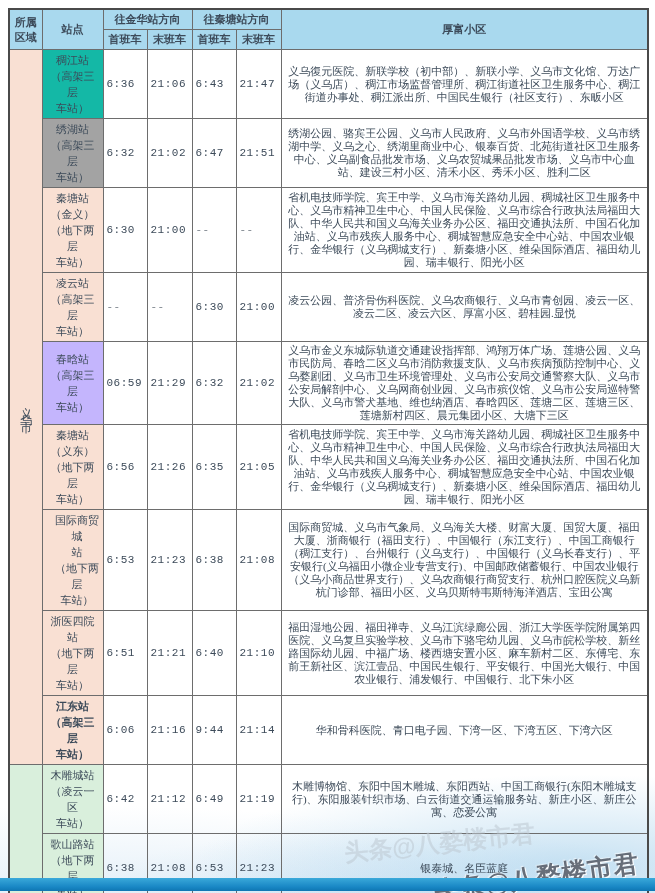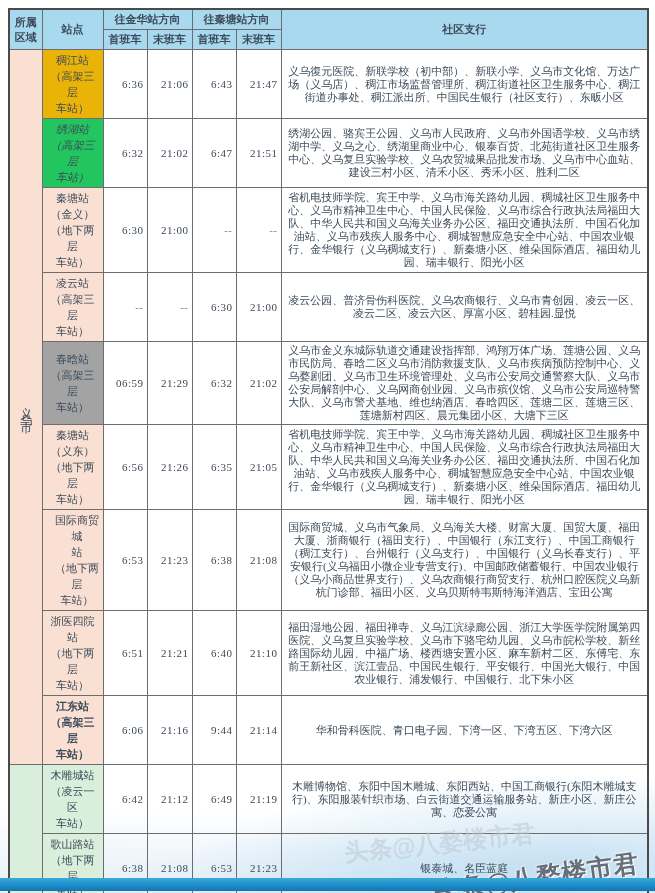--- a/index.html
+++ b/index.html
@@ -46,22 +46,23 @@
     text-align:center;font-weight:normal;color:#3c4a59;
   }
   .vtext{
     writing-mode:vertical-lr;text-orientation:upright;
     letter-spacing:7px;margin:0 auto;font-size:12px;color:#3e4c5b;
   }
   td.station-cell{
     text-align:center;white-space:pre-line;line-height:16px;color:#434f5e;
   }
   td.time-cell{
-    text-align:right;background:transparent;color:#4c5863;font-size:11.5px;
+    text-align:left;background:transparent;color:#4c5863;font-size:11.5px;
     letter-spacing:.5px;
+    font-family:Liberation Mono, monospace;
   }
   td.periph-cell{
     text-align:center;background:transparent;line-height:13px;
     padding:4px 7px;color:#49545f;
   }
   .watermark{
     position:absolute;right:14px;bottom:14px;
     font-family:"Liberation Sans","DejaVu Sans",sans-serif;
     font-weight:bold;font-size:25px;letter-spacing:1px;
     color:rgba(86,94,106,.9);
@@ -94,52 +95,52 @@
         <col style="width:45px">
       <col style="width:367px">
     </colgroup>
     <thead>
       <tr style="height:19px">
         <th class="hdr" rowspan="2">所属
 区域</th>
         <th class="hdr" rowspan="2">站点</th>
         <th class="hdr" colspan="2">往金华站方向</th>
         <th class="hdr" colspan="2">往秦塘站方向</th>
-        <th class="hdr" rowspan="2">社区支行</th>
+        <th class="hdr" rowspan="2">厚富小区</th>
       </tr>
       <tr style="height:18px">
         <th class="hdr">首班车</th>
         <th class="hdr">末班车</th>
         <th class="hdr">首班车</th>
         <th class="hdr">末班车</th>
       </tr>
     </thead>
     <tbody id="tbody">
         <tr style="height: 52px;">
           <td class="region-cell" rowspan="9" style="background: rgb(249, 224, 211);">
             <div class="vtext">义乌市</div>
           </td>
-          <td class="station-cell" style="background: #eab308;">稠江站
+          <td class="station-cell" style="background: #14b8a6;">稠江站
 （高架三层
 车站）</td>
           <td class="time-cell">6:36</td>
           <td class="time-cell">21:06</td>
           <td class="time-cell">6:43</td>
           <td class="time-cell">21:47</td>
           <td class="periph-cell">义乌復元医院、新联学校（初中部）、新联小学、义乌市文化馆、万达广场（义乌店）、稠江市场监督管理所、稠江街道社区卫生服务中心、稠江街道办事处、稠江派出所、中国民生银行（社区支行）、东畈小区</td>
         </tr>
         <tr style="height: 57px;">
-          <td class="station-cell" style="background: #22c55e; font-style: italic;">绣湖站
+          <td class="station-cell" style="background: #a3a3a3;">绣湖站
 （高架三层
 车站）</td>
           <td class="time-cell">6:32</td>
           <td class="time-cell">21:02</td>
           <td class="time-cell">6:47</td>
           <td class="time-cell">21:51</td>
-          <td class="periph-cell">绣湖公园、骆宾王公园、义乌市人民政府、义乌市外国语学校、义乌市绣湖中学、义乌之心、绣湖里商业中心、银泰百货、北苑街道社区卫生服务中心、义乌复旦实验学校、义乌农贸城果品批发市场、义乌市中心血站、建设三村小区、清禾小区、秀禾小区、胜利二区</td>
+          <td class="periph-cell">绣湖公园、骆宾王公园、义乌市人民政府、义乌市外国语学校、义乌市绣湖中学、义乌之心、绣湖里商业中心、银泰百货、北苑街道社区卫生服务中心、义乌副食品批发市场、义乌农贸城果品批发市场、义乌市中心血站、建设三村小区、清禾小区、秀禾小区、胜利二区</td>
         </tr>
         <tr style="height: 73px;">
           <td class="station-cell" style="background: rgb(249, 224, 211);">秦塘站
 （金义）
 （地下两层
 车站）</td>
           <td class="time-cell">6:30</td>
           <td class="time-cell">21:00</td>
           <td class="time-cell" style="color: rgb(125, 133, 141);">--</td>
           <td class="time-cell" style="color: rgb(125, 133, 141);">--</td>
@@ -149,21 +150,21 @@
           <td class="station-cell" style="background: rgb(249, 224, 211);">凌云站
 （高架三层
 车站）</td>
           <td class="time-cell" style="color: rgb(125, 133, 141);">--</td>
           <td class="time-cell" style="color: rgb(125, 133, 141);">--</td>
           <td class="time-cell">6:30</td>
           <td class="time-cell">21:00</td>
           <td class="periph-cell">凌云公园、普济骨伤科医院、义乌农商银行、义乌市青创园、凌云一区、凌云二区、凌云六区、厚富小区、碧桂园.显悦</td>
         </tr>
         <tr style="height: 82px;">
-          <td class="station-cell" style="background: #a3a3a3;">春晗站
+          <td class="station-cell" style="background: #c4b5fd;">春晗站
 （高架三层
 车站）</td>
           <td class="time-cell">06:59</td>
           <td class="time-cell">21:29</td>
           <td class="time-cell">6:32</td>
           <td class="time-cell">21:02</td>
           <td class="periph-cell">义乌市金义东城际轨道交通建设指挥部、鸿翔万体广场、莲塘公园、义乌市民防局、春晗二区义乌市消防救援支队、义乌市疾病预防控制中心、义乌婺剧团、义乌市卫生环境管理处、义乌市公安局交通警察大队、义乌市公安局解剖中心、义乌网商创业园、义乌市殡仪馆、义乌市公安局巡特警大队、义乌市警犬基地、维也纳酒店、春晗四区、莲塘二区、莲塘三区、莲塘新村四区、晨元集团小区、大塘下三区</td>
         </tr>
         <tr style="height: 73px;">
           <td class="station-cell" style="background: rgb(249, 224, 211);">秦塘站

